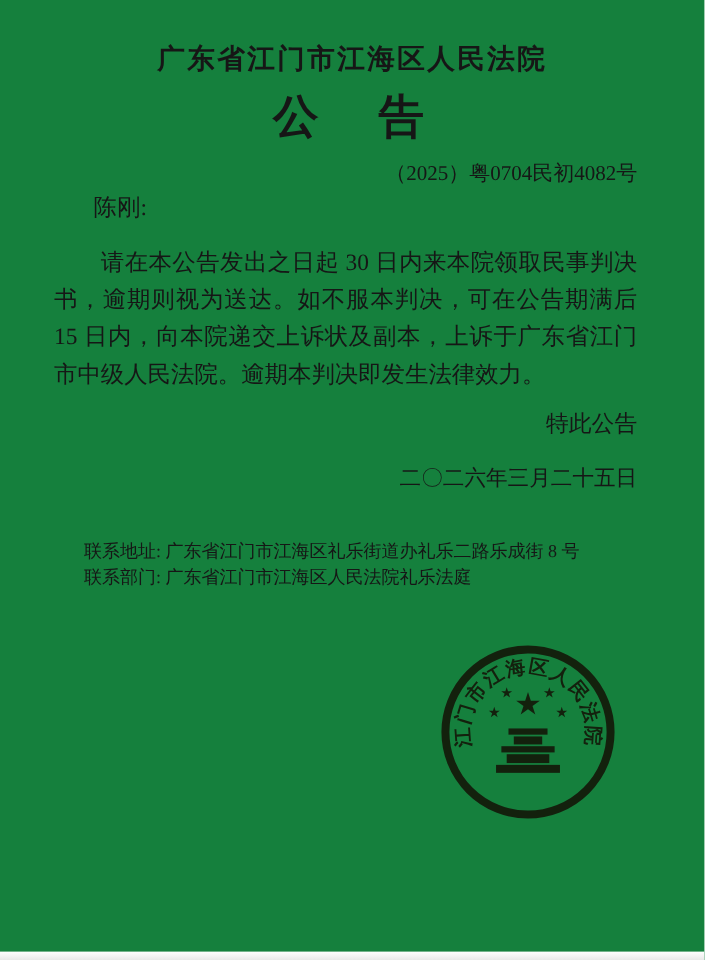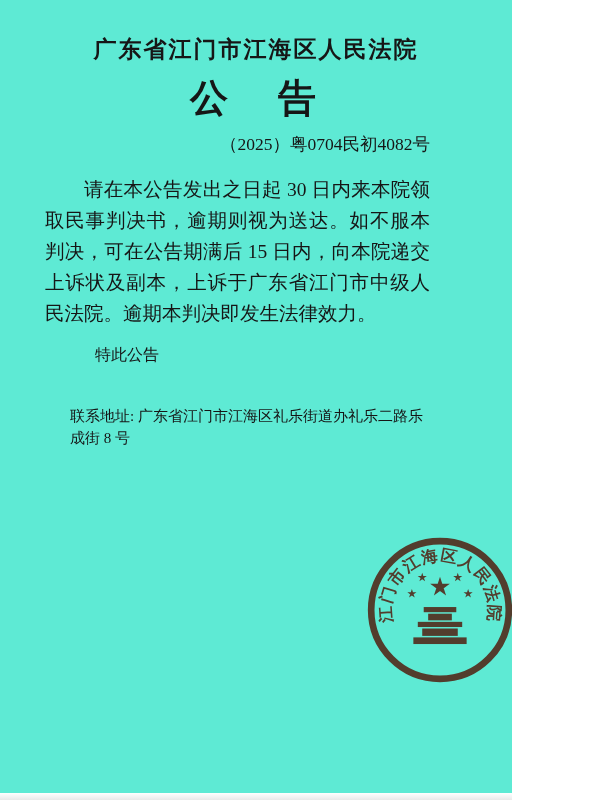--- a/index.html
+++ b/index.html
@@ -1,20 +1,20 @@
 <!DOCTYPE html>
 <html><head>
 <meta charset="utf-8">
 <style>
   html, body { margin: 0; padding: 0; background: #ffffff; }
   .page {
     position: relative;
-    width: 512px;
+    width: 587px;
     height: 800px;
-    background: #5eead4;
+    background: #15803d;
     overflow: hidden;
     font-family: "Liberation Serif", "DejaVu Serif", serif;
     color: #161616;
   }
   .court-name {
     margin-top: 36px;
     text-align: center;
     font-size: 23px;
     line-height: 28px;
     font-weight: bold;
@@ -22,21 +22,21 @@
   }
   .doc-title {
     margin-top: 16px;
     text-align: center;
     font-size: 38px;
     line-height: 36px;
     font-weight: bold;
     letter-spacing: 6px;
   }
   .content {
-    padding: 0 82px 0 45px;
+    padding: 0 56px 0 45px;
   }
   .case-number {
     margin-top: 16px;
     text-align: right;
     font-size: 17.5px;
     line-height: 24px;
   }
   .addressee {
     margin-top: 6px;
     margin-left: 33px;
@@ -48,22 +48,23 @@
     font-size: 19.5px;
     line-height: 31px;
     text-indent: 2em;
     text-align: justify;
     text-align-last: left;
   }
   p.para-2 { margin-top: 18px; }
   .closing {
     margin-top: 10px;
     margin-left: 50px;
-    font-size: 16px;
+    font-size: 19px;
     line-height: 31px;
+    text-align: right;
   }
   .date-line {
     position: relative;
     z-index: 2;
     margin-top: 14px;
     text-align: right;
     font-size: 18px;
     line-height: 31px;
   }
   .contacts {
@@ -95,24 +96,27 @@
 <body>
 
 <div class="page">
 
   <div class="court-name">广东省江门市江海区人民法院</div>
 
   <div class="doc-title">公　告</div>
 
   <div class="content">
     <div class="case-number">（2025）粤0704民初4082号</div>
+    <div class="addressee">陈刚:</div>
     <p class="body-para para-2">请在本公告发出之日起 30 日内来本院领取民事判决书，逾期则视为送达。如不服本判决，可在公告期满后 15 日内，向本院递交上诉状及副本，上诉于广东省江门市中级人民法院。逾期本判决即发生法律效力。</p>
     <div class="closing">特此公告</div>
+    <div class="date-line">二〇二六年三月二十五日</div>
     <div class="contacts">
       <div>联系地址: 广东省江门市江海区礼乐街道办礼乐二路乐成街 8 号</div>
+      <div>联系部门: 广东省江门市江海区人民法院礼乐法庭</div>
     </div>
   </div>
 
   <div class="seal">
     <svg viewBox="0 0 200 200" xmlns="http://www.w3.org/2000/svg">
       <circle cx="100" cy="100" r="93" fill="none" stroke-width="9" stroke="#dd3224"></circle>
       <path id="sealArc" d="M 36.9 119.3 A 66 66 0 1 1 163.1 119.3" fill="none"></path>
       <text font-size="22" font-weight="bold" letter-spacing="2" fill="#dd3224">
         <textPath href="#sealArc" startOffset="50%" text-anchor="middle">江门市江海区人民法院</textPath>
       </text>

